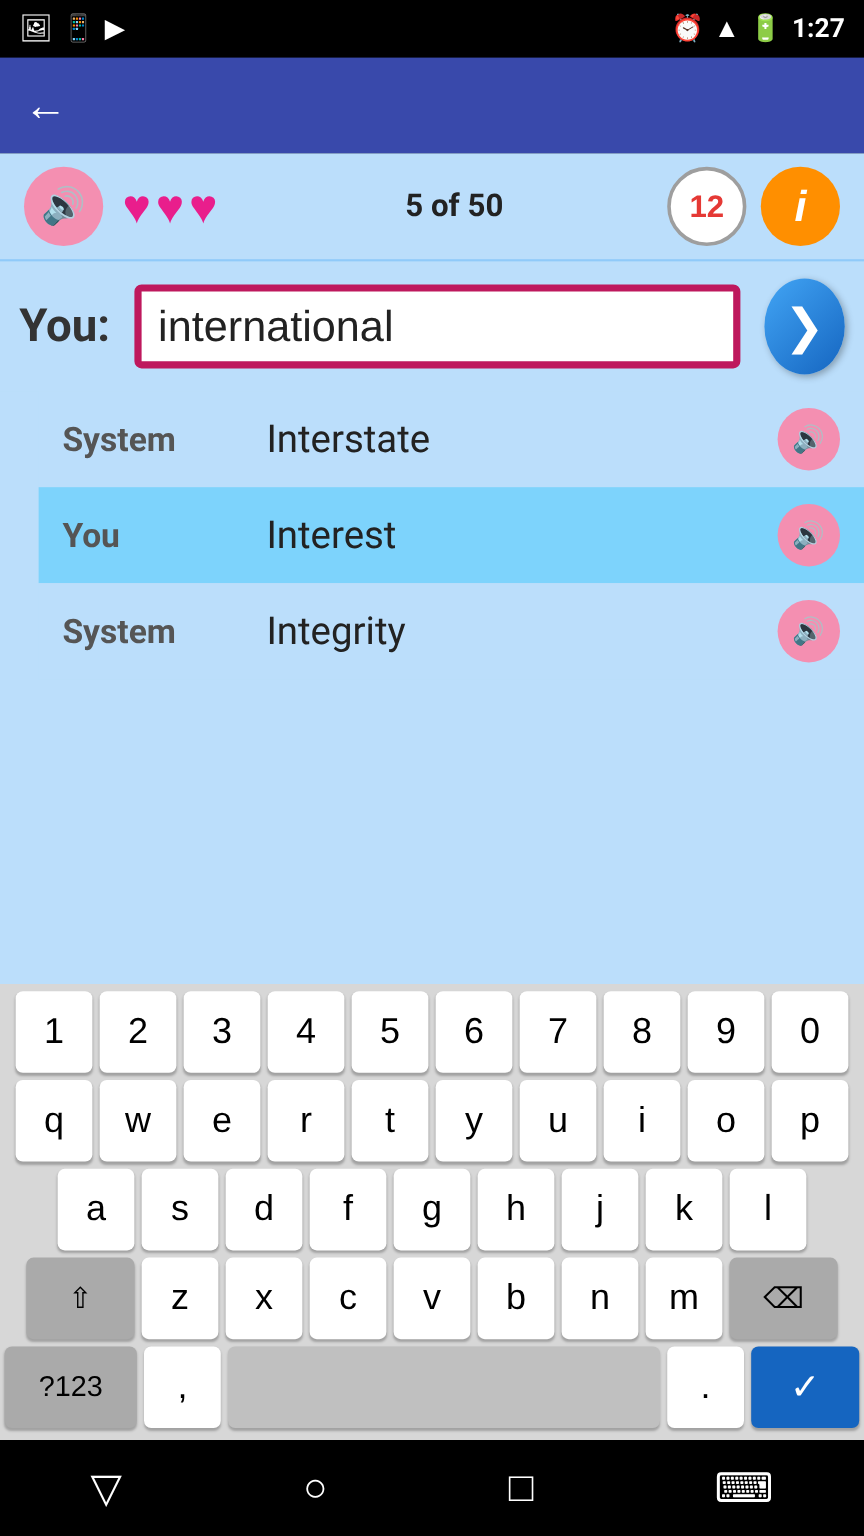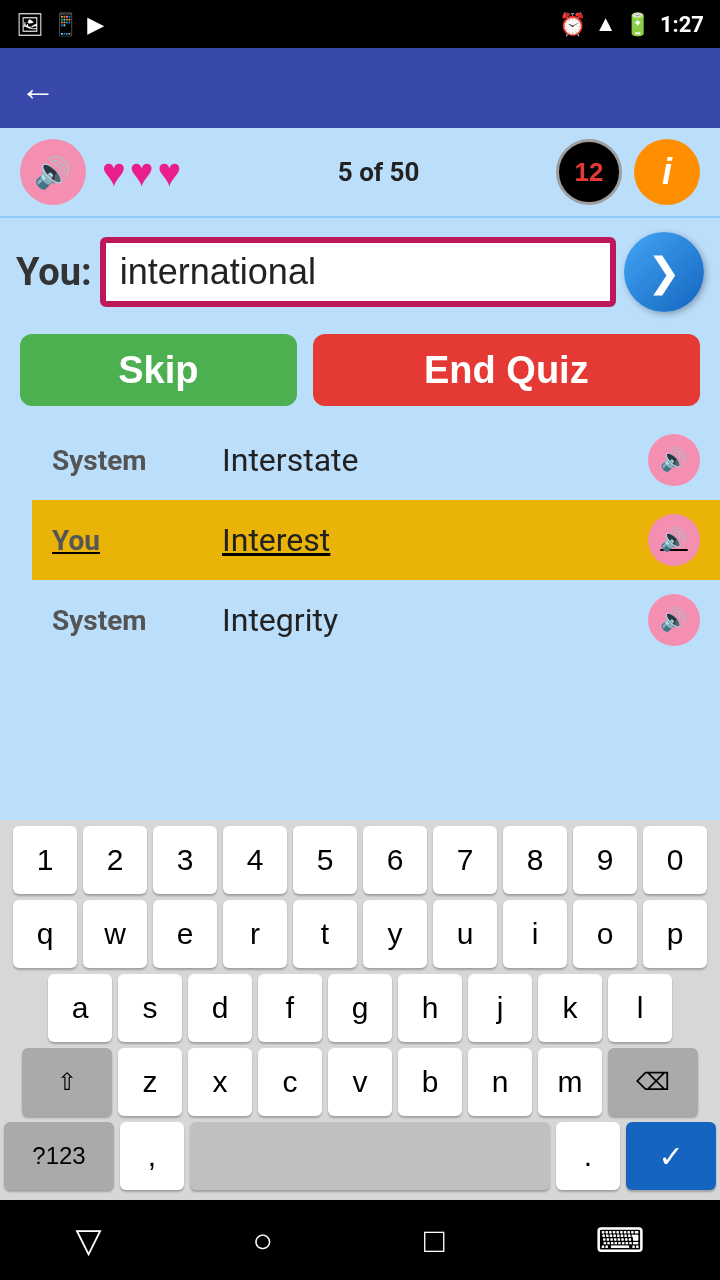--- a/index.html
+++ b/index.html
@@ -87,21 +87,21 @@
       font-size: 26px;
       font-weight: bold;
       color: #222;
       flex: 1;
       text-align: center;
     }
     .timer-btn {
       width: 66px;
       height: 66px;
       border-radius: 50%;
-      background: #000000;
+      background: #ffffff;
       border: 3px solid #9E9E9E;
       display: flex;
       align-items: center;
       justify-content: center;
       cursor: pointer;
       font-size: 26px;
       font-weight: bold;
       color: #e53935;
       position: relative;
     }
@@ -120,21 +120,21 @@
       margin-left: 12px;
       font-weight: bold;
       font-style: italic;
     }
 
     
     .input-row {
       display: flex;
       align-items: center;
       padding: 14px 16px;
-      gap: 8px;
+      gap: 20px;
       background: #BBDEFB;
     }
     .you-label {
       font-size: 38px;
       font-weight: bold;
       color: #333;
       white-space: nowrap;
     }
     .word-input {
       flex: 1;
@@ -193,21 +193,21 @@
 
     
     .word-list { flex: 1; overflow: hidden; margin-left: 32px; }
     .word-row {
       display: flex;
       align-items: center;
       padding: 14px 20px;
       min-height: 72px;
     }
     .word-row.system { background: #BBDEFB; }
-    .word-row.user { background: #eab308; text-decoration: underline; }
+    .word-row.user { background: #7dd3fc; }
     .word-row-type {
       font-size: 28px;
       font-weight: bold;
       color: #555;
       width: 170px;
     }
     .word-row-word {
       font-size: 32px;
       color: #222;
       flex: 1;
@@ -319,24 +319,20 @@
   </div>
 
   <div class="input-row">
     <span class="you-label">You:</span>
     <input class="word-input" type="text" value="international" style="">
     <button class="next-btn">
       <span>❯</span>
     </button>
   </div>
 
-  <div class="action-row">
-    <button class="skip-btn">Skip</button>
-    <button class="end-btn">End Quiz</button>
-  </div>
 
   <div class="word-list">
     <div class="word-row system">
       <span class="word-row-type">System</span>
       <span class="word-row-word">Interstate</span>
       <button class="word-sound-btn">
         <span>🔊</span>
       </button>
     </div>
     <div class="word-row user">

